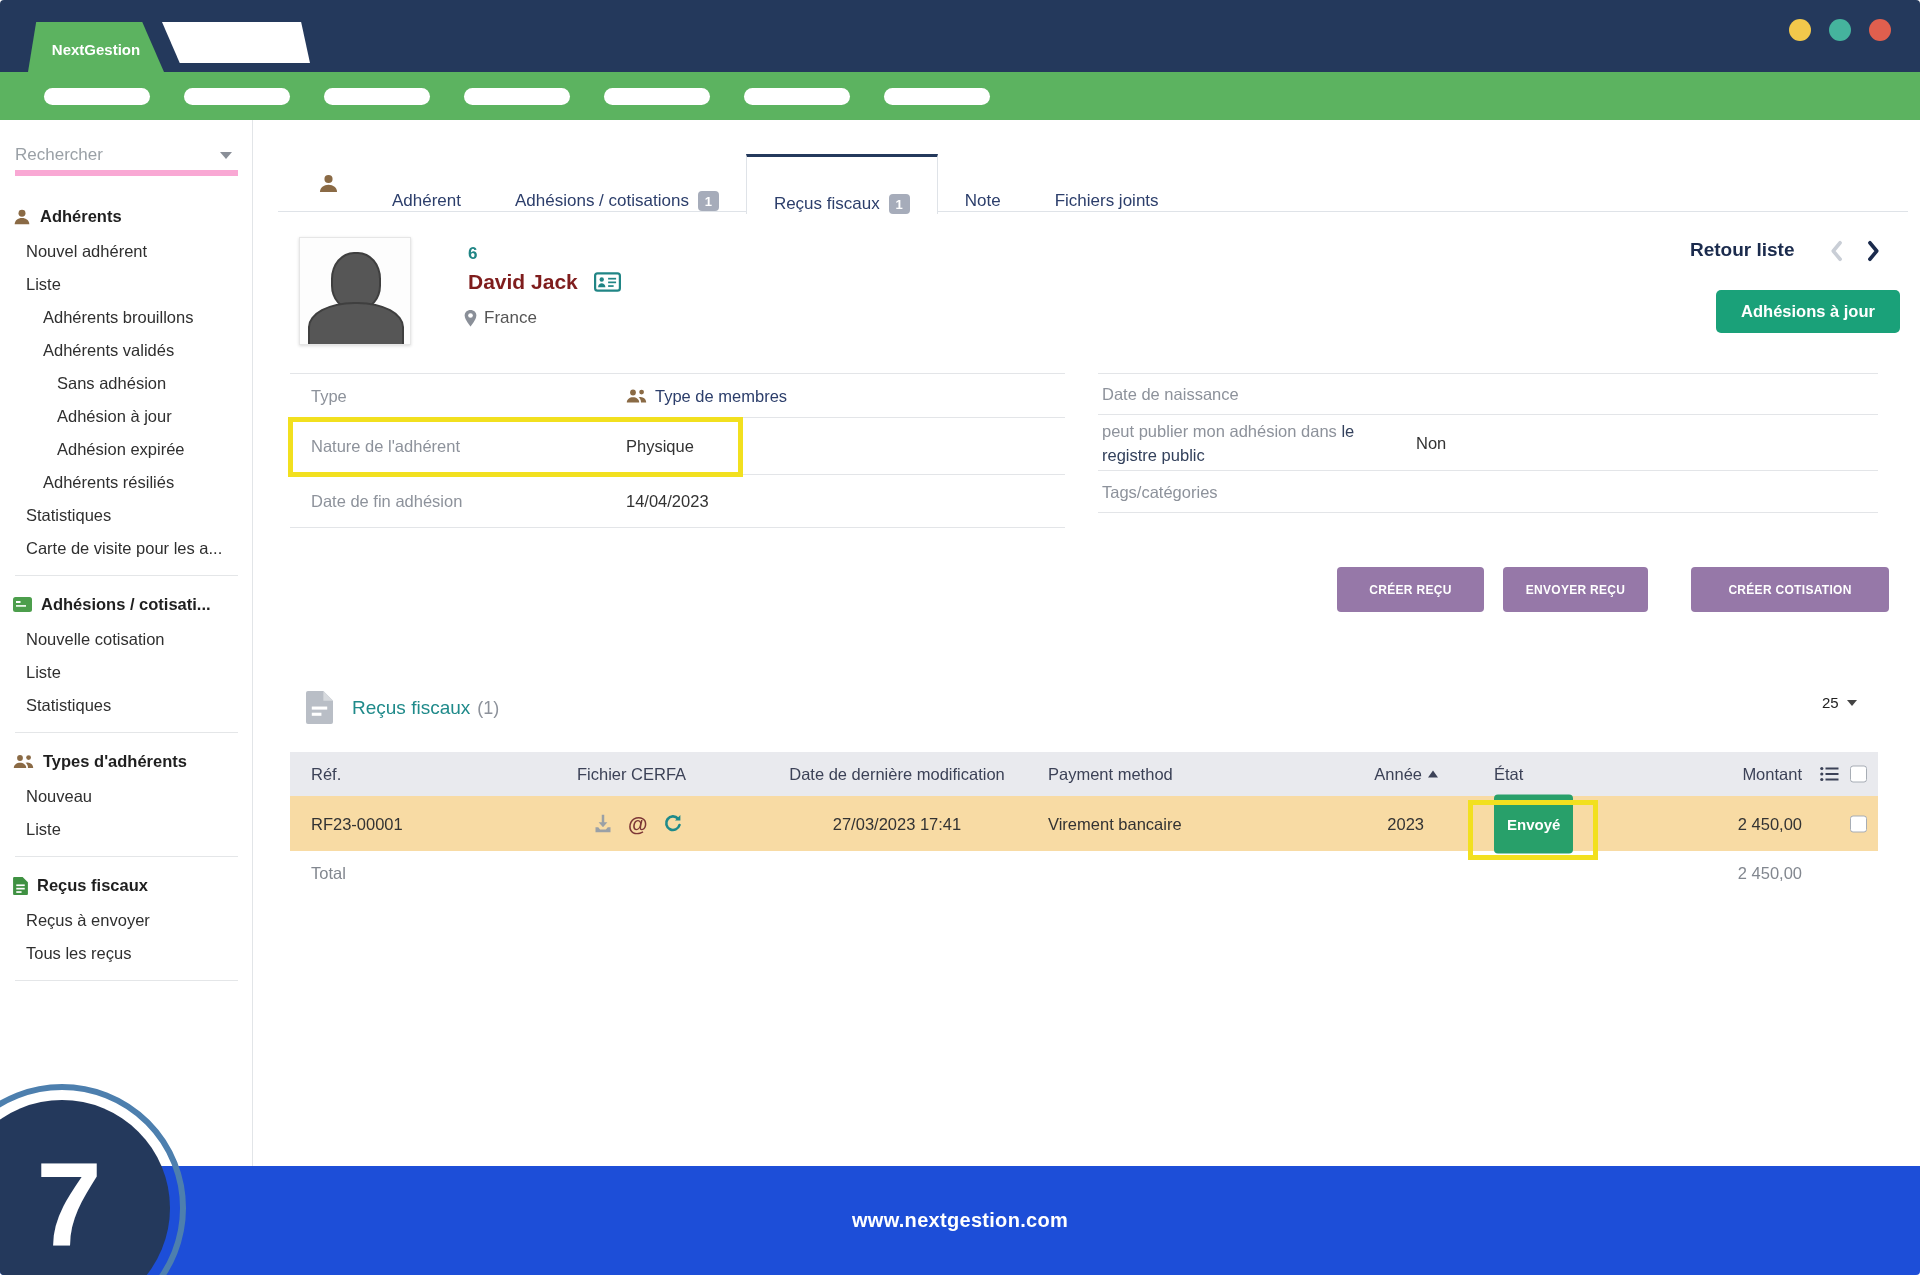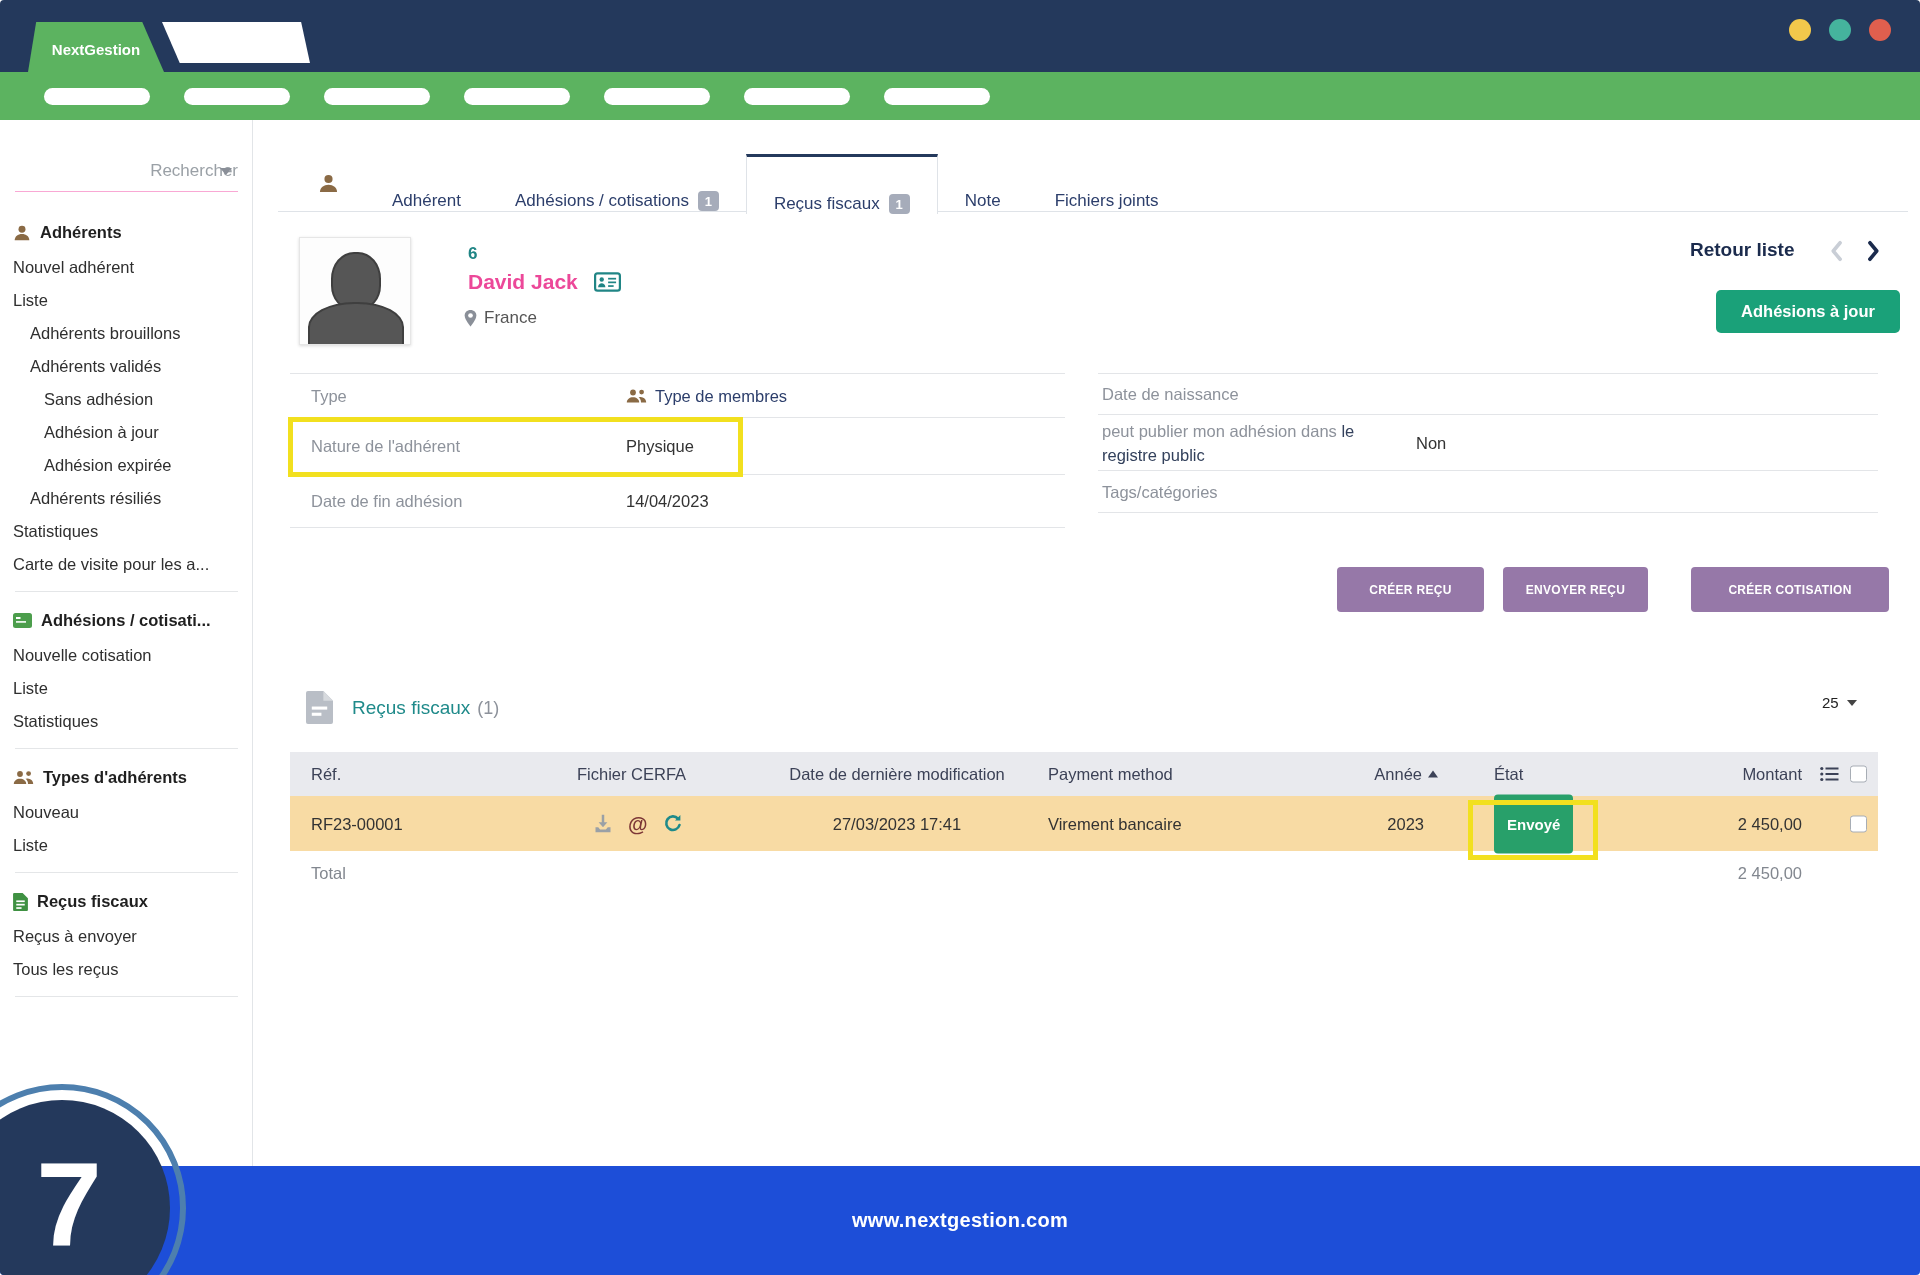--- a/index.html
+++ b/index.html
@@ -23,25 +23,25 @@
     clip-path: polygon(0 0, 94% 0, 100% 100%, 12% 100%); }
   .win-dot { top:19px; width:22px; height:22px; border-radius:50%; }
   .greenbar { left:0; top:72px; width:100%; height:48px; background:#5cb360;
     display:flex; align-items:center; padding-left:44px; gap:34px; }
   .pill { width:106px; height:17px; background:#fff; border-radius:9px; }
 
   
   .sidebar { left:0; top:120px; width:253px; height:1046px; background:#fff;
     border-right:1px solid #e2e5e8; padding:16px 12px 0 13px;
     font-size:16.5px; color:#2f2f2f; z-index:2; }
-  .search-box { position:relative; height:36px; border-bottom:1px solid #f9a8d4; margin:20px 2px 22px 2px;text-align:right; }
+  .search-box { position:relative; height:36px; border-bottom:6px solid #f9a8d4; margin:4px 2px 22px 2px; }
   .search-ph { color:#9aa0a6; font-size:17px; line-height:30px; }
   .caret-down { position:absolute; right:6px; top:12px; width:0; height:0;
     border:6px solid transparent; border-top:7px solid #8a8f98; }
-  .side-item { line-height:33px; white-space:nowrap; overflow:hidden; cursor:pointer; }
+  .side-item { line-height:33px; white-space:nowrap; overflow:hidden; cursor:pointer;margin-left:13px; }
   .ind1 { padding-left:17px; } .ind2 { padding-left:31px; }
   .side-header { font-weight:bold; display:flex; align-items:center; gap:9px;
     line-height:37px; color:#1f1f1f; cursor:pointer; }
   .side-divider { border-top:1px solid #e4e6e8; margin:10px 2px; }
   .ic-brown { color:#8a6a45; } .ic-green { color:#3f9142; }
   .icon { display:inline-flex; flex:none; }
 
   
   .tabs { left:278px; top:155px; width:1630px; height:57px; display:flex;
     align-items:center; border-bottom:1px solid #dfe3e8; color:#2c3e6b; font-size:17px; }
@@ -53,21 +53,21 @@
     min-width:21px; height:20px; display:flex; align-items:center; justify-content:center; padding:0 5px; }
 
   
   .avatar { left:299px; top:237px; width:112px; height:108px; background:#fdfdfd;
     border:1px solid #e6e6e6; box-shadow:0 1px 3px rgba(0,0,0,.15); overflow:hidden; }
   .av-head { position:absolute; left:31px; top:14px; width:50px; height:58px; background:#565656;
     border-radius:46% 46% 42% 42%; border:2px solid #3f3f3f; }
   .av-body { position:absolute; left:8px; top:64px; width:96px; height:52px; background:#565656;
     border-radius:48% 48% 10% 10%; border:2px solid #3f3f3f; }
   .member-id { left:468px; top:244px; color:#208585; font-size:17px; font-weight:bold; }
-  .member-name { left:468px; top:270px; color:#ec4899; font-size:21px; font-weight:bold;
+  .member-name { left:468px; top:270px; color:#7f1d1d; font-size:21px; font-weight:bold;
     display:flex; align-items:center; gap:16px; }
   .location { left:464px; top:308px; display:flex; align-items:center; gap:7px;
     color:#555; font-size:17px; }
 
   
   .back-link { left:1690px; top:239px; color:#1b2b4d; font-size:19px; font-weight:bold; cursor:pointer; }
   .chev { top:240px; cursor:pointer; }
   .btn-status { left:1716px; top:290px; width:184px; height:43px; background:#1aa179; color:#fff;
     font-weight:bold; font-size:16.5px; border:none; border-radius:5px; cursor:pointer;
     font-family:"Liberation Sans",sans-serif; }

